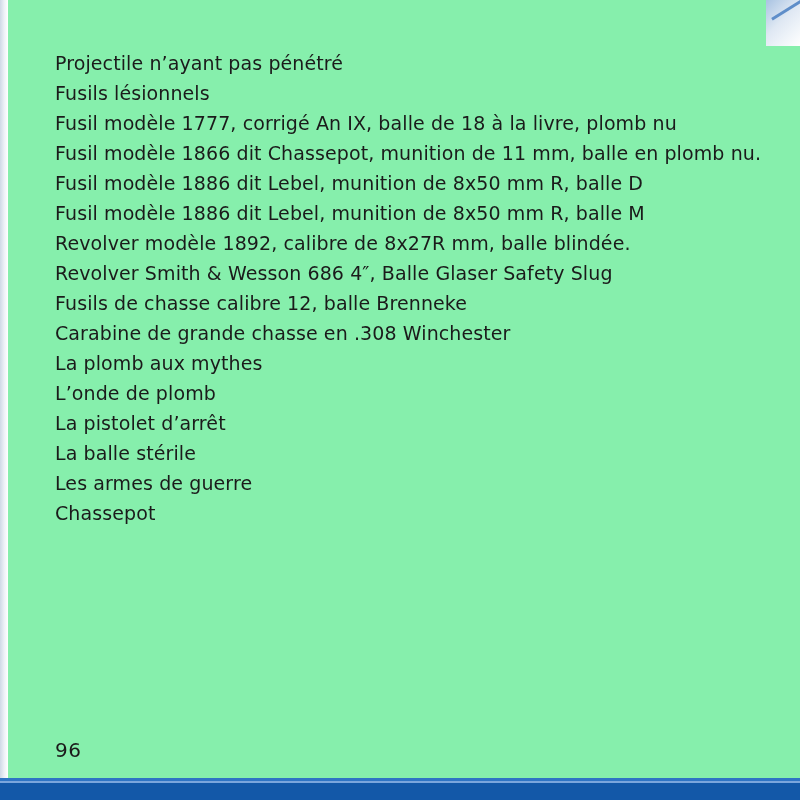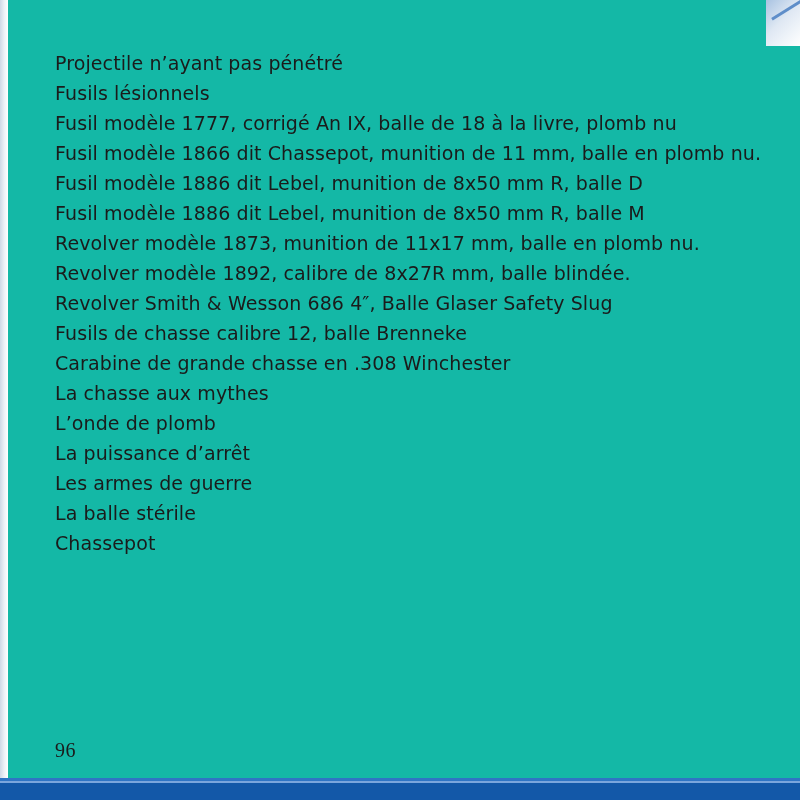--- a/index.html
+++ b/index.html
@@ -12,21 +12,21 @@
     background: #ffffff;
     font-family: "DejaVu Sans", sans-serif;
     overflow: hidden;
     position: relative;
   }
 
   
   .page {
     position: absolute;
     inset: 0;
-    background: #14b8a6;
+    background: #86efac;
     overflow: hidden;
   }
 
   
   .scan-edge-left {
     position: absolute;
     left: 0;
     top: 0;
     width: 8px;
     height: 800px;
@@ -109,21 +109,20 @@
   }
 
   
   .page-number {
     position: absolute;
     left: 55px;
     bottom: 38px;
     font-size: 20px;
     color: #1b1b1b;
     letter-spacing: 0.5px;
-    font-family: Liberation Serif, serif;
   }
 </style>
 </head>
 <body>
 
 <div class="page">
 
   <div class="scan-edge-left"></div>
 
   <div class="corner-artifact">
@@ -131,30 +130,29 @@
   </div>
 
   <div class="content">
     <ul class="toc-list">
       <li class="toc-entry">Projectile n’ayant pas pénétré</li>
       <li class="toc-entry">Fusils lésionnels</li>
       <li class="toc-entry">Fusil modèle 1777, corrigé An IX, balle de 18 à la livre, plomb nu</li>
       <li class="toc-entry">Fusil modèle 1866 dit Chassepot, munition de 11 mm, balle en plomb nu.</li>
       <li class="toc-entry">Fusil modèle 1886 dit Lebel, munition de 8x50 mm R, balle D</li>
       <li class="toc-entry">Fusil modèle 1886 dit Lebel, munition de 8x50 mm R, balle M</li>
-      <li class="toc-entry">Revolver modèle 1873, munition de 11x17 mm, balle en plomb nu.</li>
       <li class="toc-entry">Revolver modèle 1892, calibre de 8x27R mm, balle blindée.</li>
       <li class="toc-entry">Revolver Smith &amp; Wesson 686 4″, Balle Glaser Safety Slug</li>
       <li class="toc-entry">Fusils de chasse calibre 12, balle Brenneke</li>
       <li class="toc-entry">Carabine de grande chasse en .308 Winchester</li>
-      <li class="toc-entry">La chasse aux mythes</li>
+      <li class="toc-entry">La plomb aux mythes</li>
       <li class="toc-entry">L’onde de plomb</li>
-      <li class="toc-entry">La puissance d’arrêt</li>
+      <li class="toc-entry">La pistolet d’arrêt</li>
+      <li class="toc-entry">La balle stérile</li>
       <li class="toc-entry">Les armes de guerre</li>
-      <li class="toc-entry">La balle stérile</li>
       <li class="toc-entry">Chassepot</li>
     </ul>
   </div>
 
   <div class="page-number">96</div>
 
   <div class="bottom-band">
     <div class="band-line thin"></div>
     <div class="band-sheen"></div>
     <div class="band-line thick"></div>

